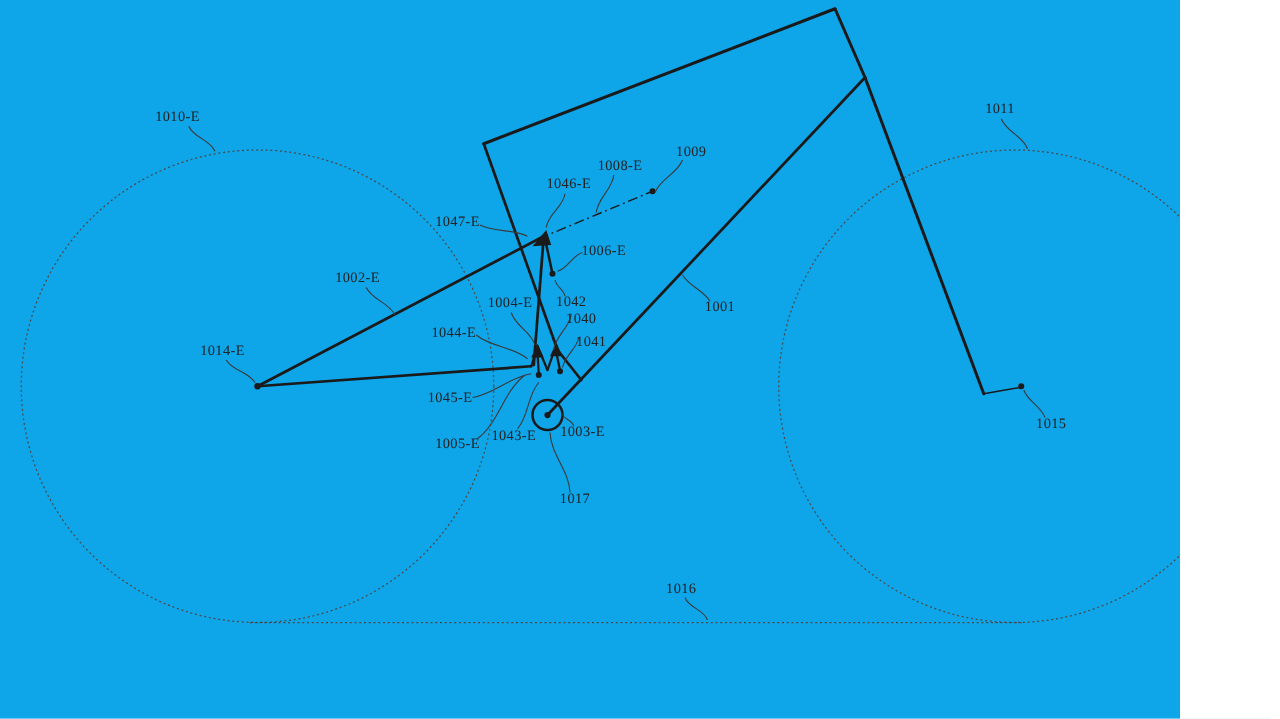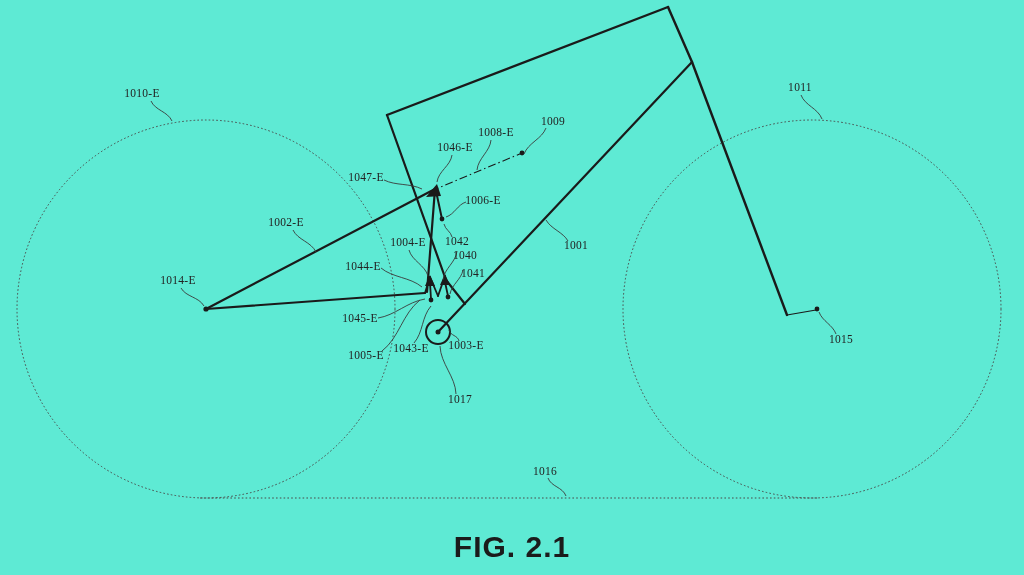--- a/index.html
+++ b/index.html
@@ -1,19 +1,19 @@
 <!DOCTYPE html>
 <html><head>
 <meta charset="utf-8">
 <style>
   html,body{margin:0;padding:0;background:#ffffff;}
   .stage{
     position:relative;
-    width:1024px;height:575px;
-    background:#5eead4;
+    width:944px;height:575px;
+    background:#0ea5e9;
     overflow:hidden;
     font-family:"Liberation Serif", serif;
   }
   svg{position:absolute;left:0;top:0;}
   .caption{
     position:absolute;
     left:50%;top:530px;
     transform:translateX(-50%);
     font-family:"Liberation Sans", sans-serif;
     font-size:30px;
@@ -103,14 +103,13 @@
       <text x="363" y="267" text-anchor="middle" dominant-baseline="middle" class="ref">1044-E</text>
       <text x="360" y="319" text-anchor="middle" dominant-baseline="middle" class="ref">1045-E</text>
       <text x="366" y="356" text-anchor="middle" dominant-baseline="middle" class="ref">1005-E</text>
       <text x="411" y="349" text-anchor="middle" dominant-baseline="middle" class="ref">1043-E</text>
       <text x="466" y="346" text-anchor="middle" dominant-baseline="middle" class="ref">1003-E</text>
       <text x="460" y="400" text-anchor="middle" dominant-baseline="middle" class="ref">1017</text>
       <text x="576" y="246" text-anchor="middle" dominant-baseline="middle" class="ref">1001</text>
       <text x="841" y="340" text-anchor="middle" dominant-baseline="middle" class="ref">1015</text>
       <text x="545" y="472" text-anchor="middle" dominant-baseline="middle" class="ref">1016</text>
     </svg>
-  <div class="caption">FIG. 2.1</div>
 </div>
 
 </body></html>

